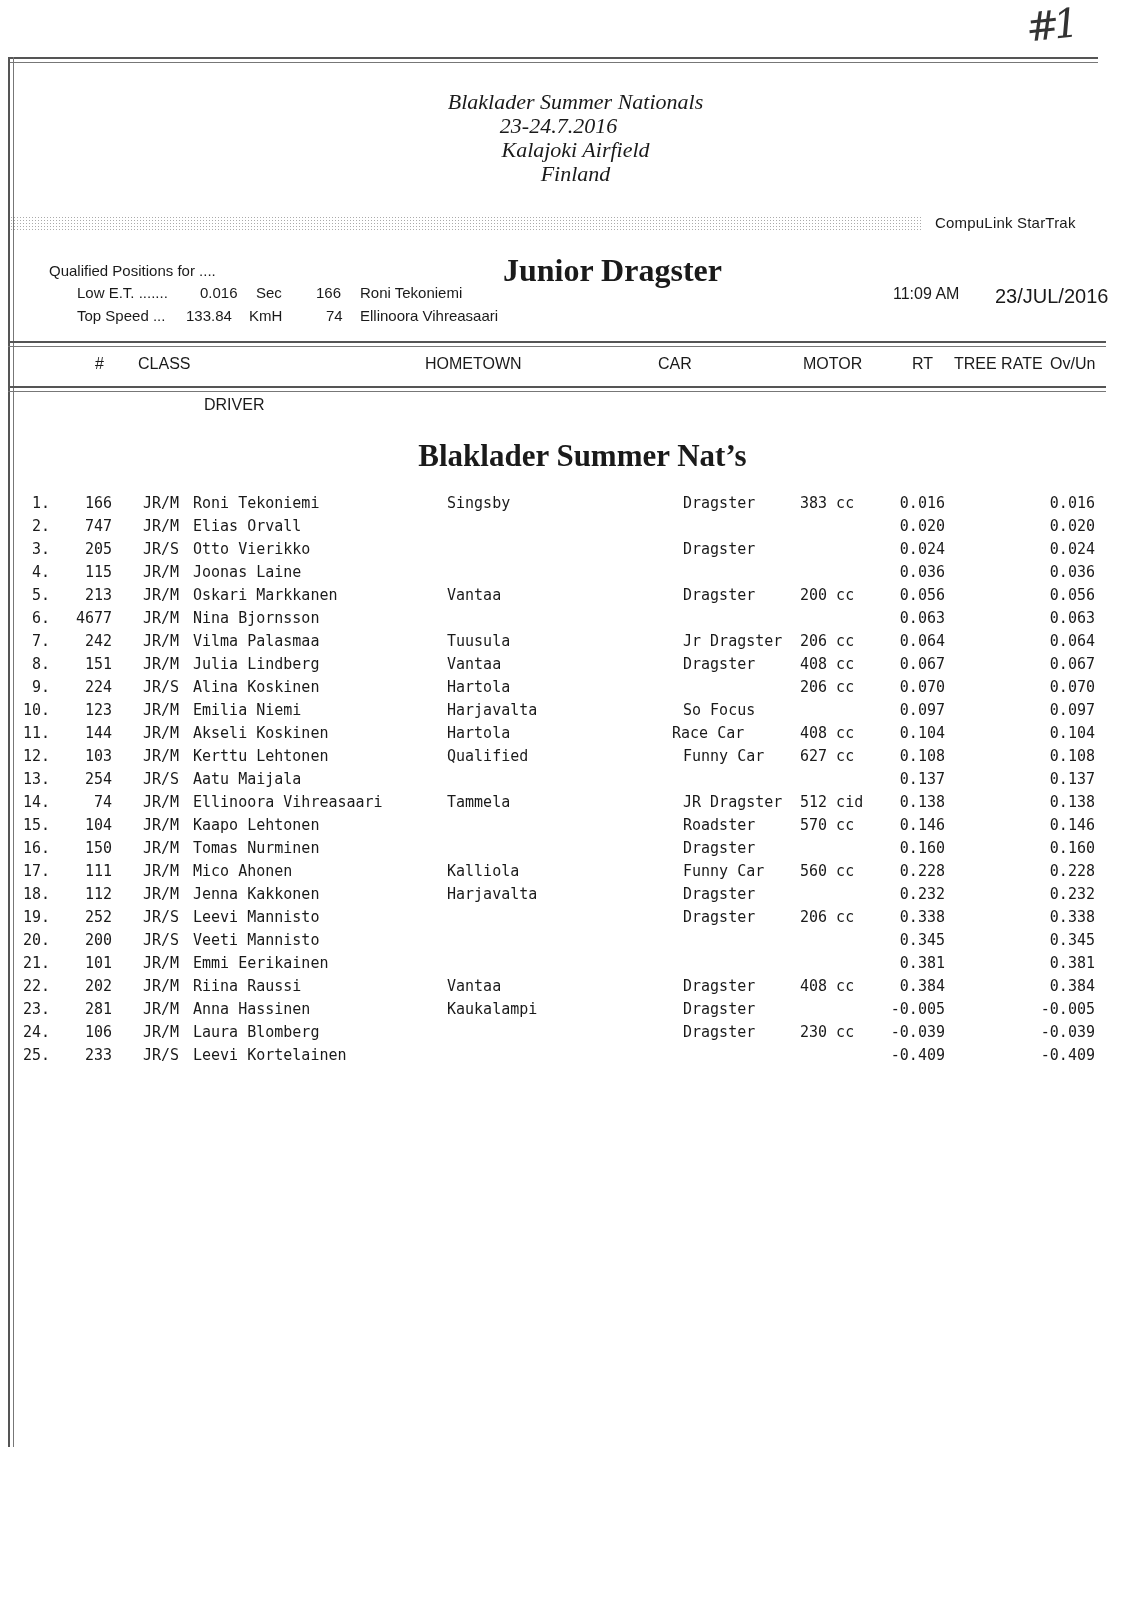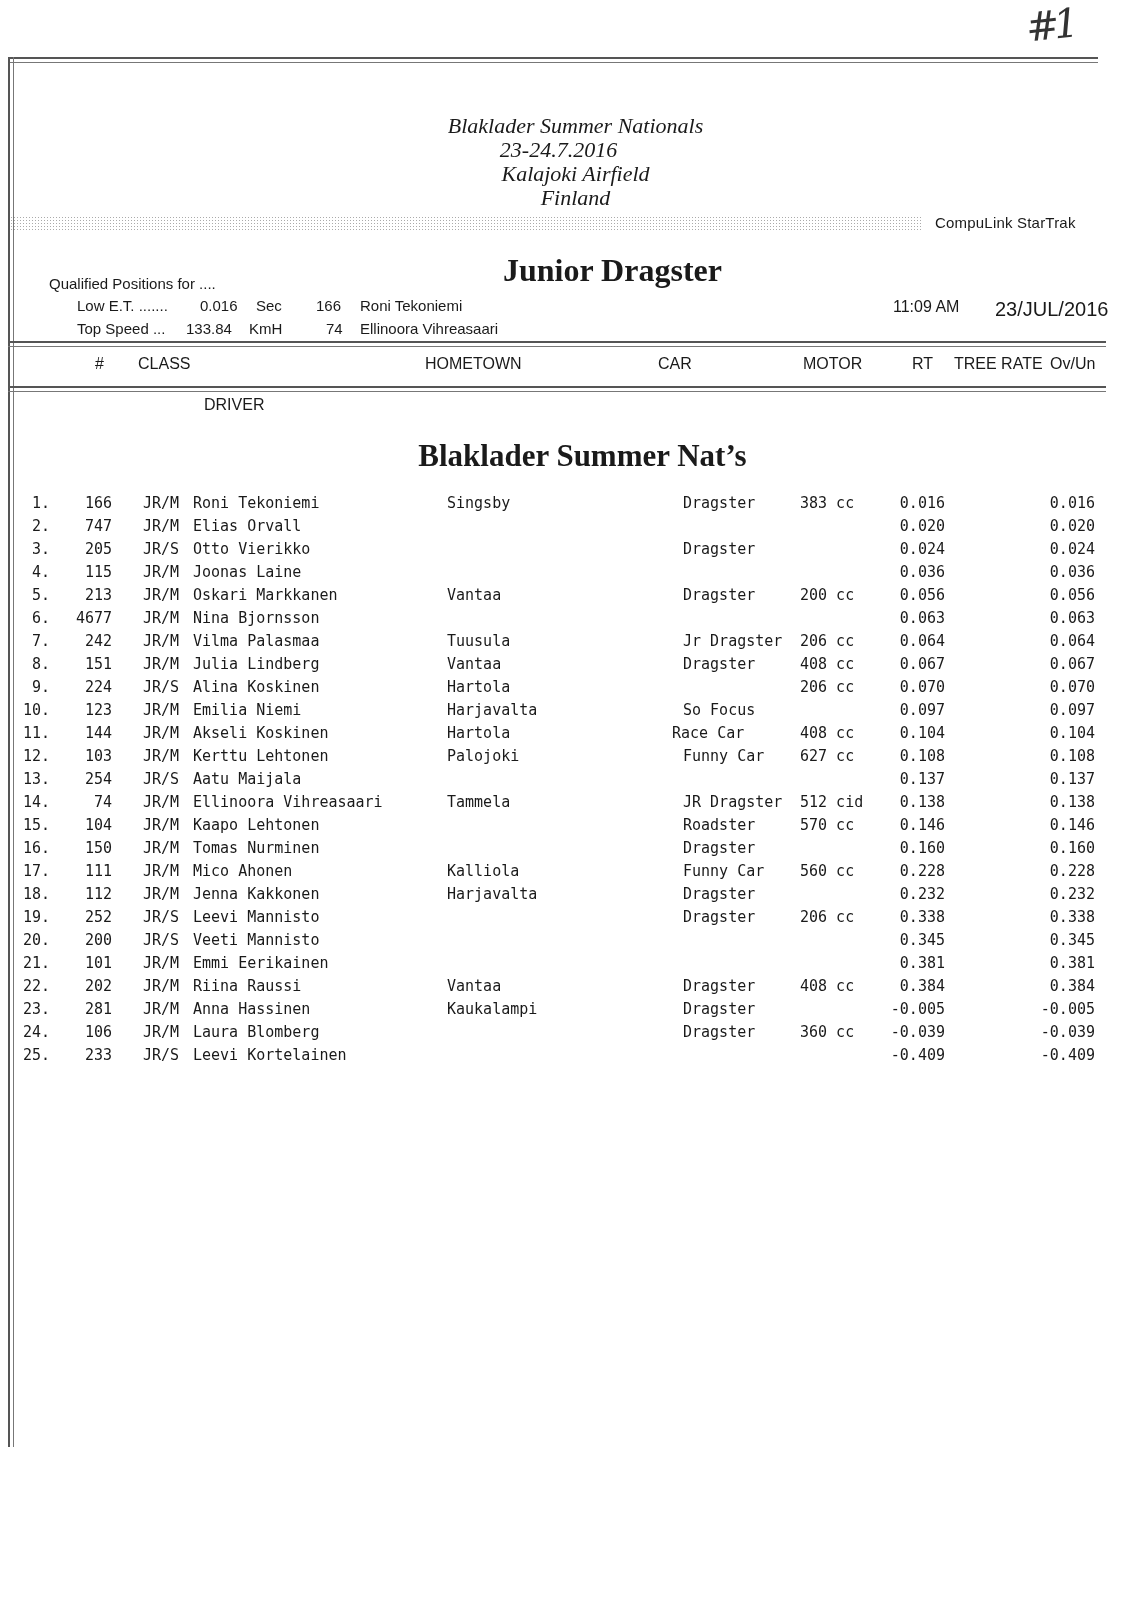--- a/index.html
+++ b/index.html
@@ -12,33 +12,33 @@
     font-size: 40px; font-style: italic; color: #333; transform: rotate(-6deg);
     letter-spacing: -6px;
   }
   
   .hline { position: absolute; height: 0; border-top: 2px solid #555; }
   .hline.dbl { height: 3px; border-top: 2px solid #555; border-bottom: 1px solid #777; }
   .vline { position: absolute; width: 3px; border-left: 2px solid #555; border-right: 1px solid #777; }
 
   .title-block {
     position: absolute; left: 0; width: 1121px; top: 90px; text-align: center;
-    font-family: "Liberation Serif", serif; font-style: italic; font-size: 22px; line-height: 24px; margin-top: 24px;
+    font-family: "Liberation Serif", serif; font-style: italic; font-size: 22px; line-height: 24px;
   }
   .title-block div { position: relative; }
   .dotbar {
     position: absolute; left: 10px; top: 216px; width: 912px; height: 14px;
     background-image: radial-gradient(#aaa 0.8px, transparent 0.9px);
     background-size: 3px 3px;
   }
   .vendor {
     position: absolute; left: 935px; top: 214px; font-family: "Liberation Sans", sans-serif;
     font-size: 15px; letter-spacing: 0.2px;
   }
-  .sans { font-family: "Liberation Sans", sans-serif; font-size: 15px; position: absolute; white-space: pre; margin-top: 13px; }
+  .sans { font-family: "Liberation Sans", sans-serif; font-size: 15px; position: absolute; white-space: pre; }
   .class-title {
     position: absolute; left: 503px; top: 252px; font-family: "Liberation Serif", serif;
     font-weight: bold; font-size: 32px;
   }
   .colhead { position: absolute; top: 355px; font-family: "Liberation Sans", sans-serif; font-size: 16px; }
   .subtitle {
     position: absolute; left: 0; width: 1045px; top: 438px; text-align: center;
     font-family: "Liberation Serif", serif; font-weight: bold; font-size: 31px;
   }
   .rows { position: absolute; left: 0; top: 494px; width: 1121px; }
@@ -224,21 +224,21 @@
       <span class="c-car" style="left:672px;">Race Car</span>
       <span class="c-motor">408 cc</span>
       <span class="c-rt">0.104</span>
       <span class="c-ovun">0.104</span>
     </div>
   <div class="row">
       <span class="c-pos">12.</span>
       <span class="c-num">103</span>
       <span class="c-class">JR/M</span>
       <span class="c-driver">Kerttu Lehtonen</span>
-      <span class="c-home">Palojoki</span>
+      <span class="c-home">Qualified</span>
       <span class="c-car">Funny Car</span>
       <span class="c-motor">627 cc</span>
       <span class="c-rt">0.108</span>
       <span class="c-ovun">0.108</span>
     </div>
   <div class="row">
       <span class="c-pos">13.</span>
       <span class="c-num">254</span>
       <span class="c-class">JR/S</span>
       <span class="c-driver">Aatu Maijala</span>
@@ -358,21 +358,21 @@
       <span class="c-rt">-0.005</span>
       <span class="c-ovun">-0.005</span>
     </div>
   <div class="row">
       <span class="c-pos">24.</span>
       <span class="c-num">106</span>
       <span class="c-class">JR/M</span>
       <span class="c-driver">Laura Blomberg</span>
       <span class="c-home"></span>
       <span class="c-car">Dragster</span>
-      <span class="c-motor">360 cc</span>
+      <span class="c-motor">230 cc</span>
       <span class="c-rt">-0.039</span>
       <span class="c-ovun">-0.039</span>
     </div>
   <div class="row">
       <span class="c-pos">25.</span>
       <span class="c-num">233</span>
       <span class="c-class">JR/S</span>
       <span class="c-driver">Leevi Kortelainen</span>
       <span class="c-home"></span>
       <span class="c-car"></span>

